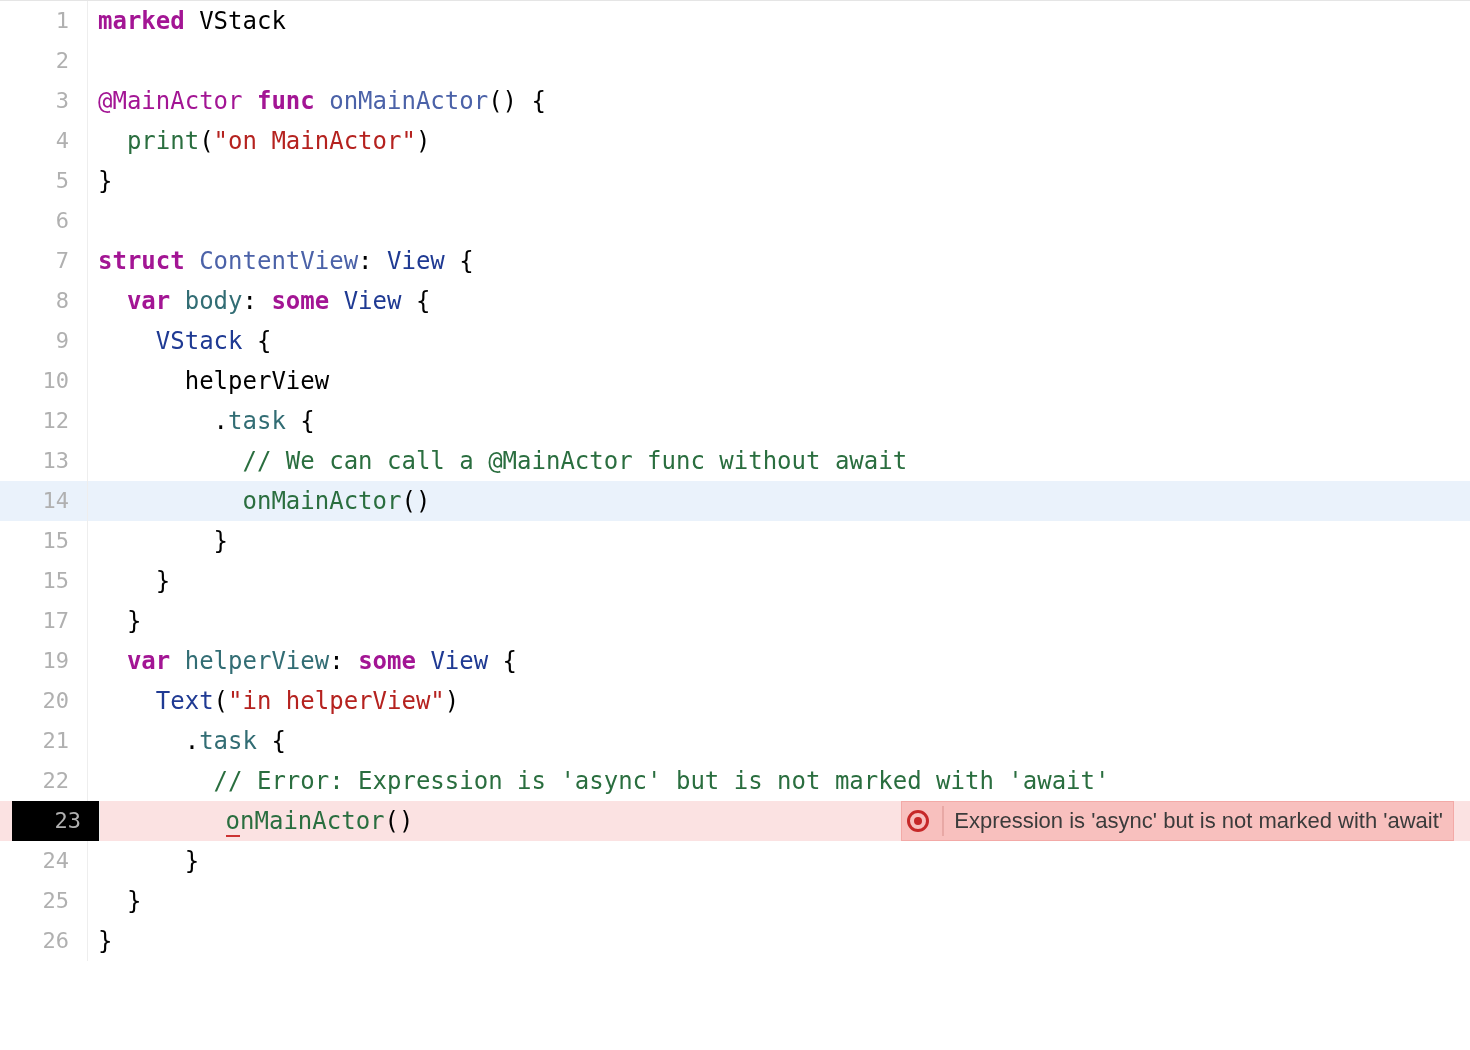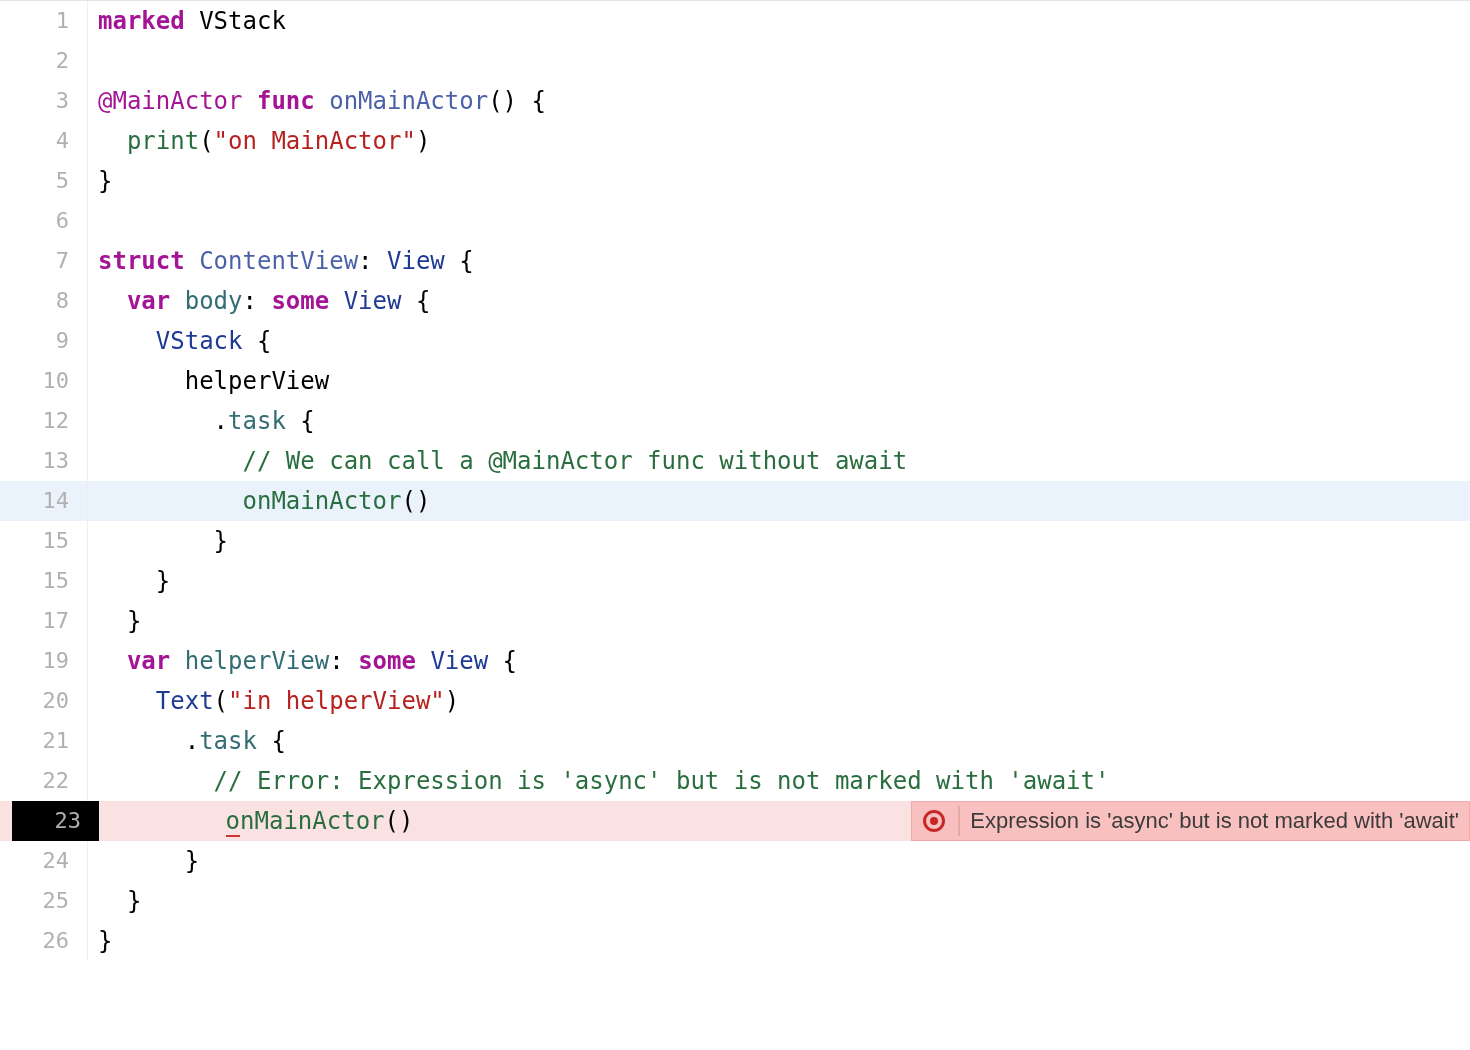--- a/index.html
+++ b/index.html
@@ -57,31 +57,31 @@
     .tk-str  { color:#b5221f; }
     .tk-cmt  { color:#2a6e3f;text-align:right; }
     .tk-pun  { color:#000000; }
     .underline-err {
       border-bottom:2px solid #cc3333;
       padding-bottom:0px;
     }
 
     .error-banner {
       position:absolute;
-      right:0;
+      right:16px;
       top:0;
       height:40px;
       display:flex;
       align-items:center;
       background:#f8c0be;
       border:1px solid #f3aaa7;
       font-family:-apple-system,"Helvetica Neue",Arial,sans-serif;
       font-size:22px;
       color:#3b3b3b;
-      padding:0 10px 0 8px;
+      padding:0 10px 0 2px;
       gap:10px;
     }
     .error-icon-box {
       width:28px; height:28px;
       display:flex; align-items:center; justify-content:center;
     }
     .error-icon-outer {
       width:22px; height:22px;
       border:3px solid #c62828;
       border-radius:50%;

